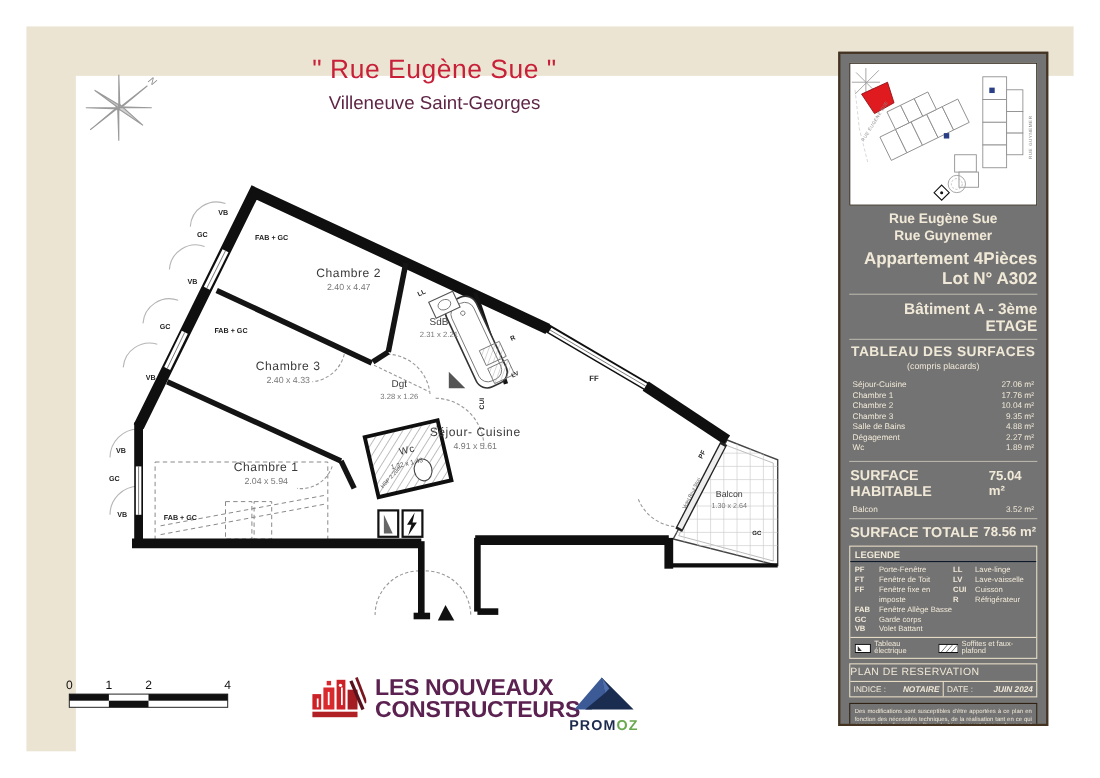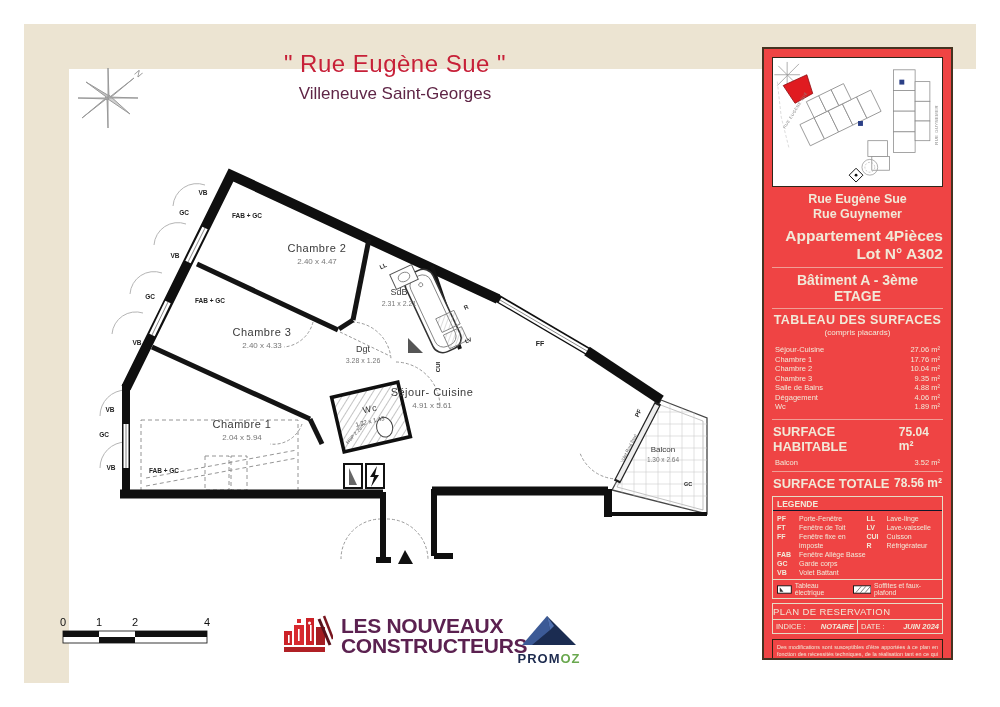--- a/index.html
+++ b/index.html
@@ -13,27 +13,27 @@
   .plan-svg{position:absolute;left:60px;top:120px;}
   .compass-svg{position:absolute;left:68px;top:56px;}
   .scalebar-svg{position:absolute;left:58px;top:614px;}
   
   .lnc{position:absolute;left:283px;top:615px;display:flex;align-items:center;gap:8px;}
   .lnc-text{color:#5b2150;font-weight:bold;font-size:21px;line-height:.95;letter-spacing:-.3px;}
   .promoz{position:absolute;left:516px;top:612px;width:66px;text-align:center;}
   .promoz-text{font-size:13px;font-weight:bold;letter-spacing:1px;margin-top:1px;}
   .promoz-text .prom{color:#1d2b4f;} .promoz-text .oz{color:#6aa84f;}
   
-  .sidebar{position:absolute;left:762px;top:47px;width:191px;height:613px;background:#ef4444;
+  .sidebar{position:absolute;left:762px;top:47px;width:191px;height:613px;background:#737373;
     border:2px solid #453321;box-sizing:border-box;padding:8px 8px 6px 8px;color:#f1e9d8;overflow:hidden;}
   .mapbox{background:#fff;border:1px solid #2f261a;height:128px;position:relative;}
   .streets{margin-top:5px;text-align:center;font-weight:bold;font-size:12.5px;line-height:1.18;}
   .apt{margin-top:5px;text-align:right;font-weight:bold;font-size:15.5px;line-height:1.15;}
   .rule{height:1px;background:rgba(241,233,216,.55);margin:4px 0;}
-  .batiment{text-align:center;font-weight:bold;font-size:14px;}
+  .batiment{text-align:right;font-weight:bold;font-size:14px;}
   .surf-title{margin-top:4px;text-align:center;font-weight:bold;font-size:12.5px;letter-spacing:.4px;}
   .surf-sub{text-align:center;font-size:8px;margin-top:1px;}
   .srows{margin-top:8px;padding:0 3px;}
   .srow{display:flex;justify-content:space-between;font-size:7.5px;line-height:1.27;}
   .bigrow{display:flex;justify-content:space-between;align-items:center;font-weight:bold;font-size:13px;padding:0 1px;}
   .bigrow .val{font-size:12px;}
   .smallrow{display:flex;justify-content:space-between;font-size:7.5px;padding:0 3px;margin:4px 0;}
   .legend{border:1px solid #e6dcc6;margin-top:5px;font-size:7px;}
   .legend-title{font-weight:bold;font-size:8.5px;padding:2px 4px 1px;border-bottom:1px solid #0f172a;}
   .legend-cols{display:flex;padding:3px 4px 2px;}
@@ -381,21 +381,21 @@
         <div class="srow">
           <span>Chambre 3</span>
           <span>9.35 m²</span>
         </div>
         <div class="srow">
           <span>Salle de Bains</span>
           <span>4.88 m²</span>
         </div>
         <div class="srow">
           <span>Dégagement</span>
-          <span>4.06 m²</span>
+          <span>2.27 m²</span>
         </div>
         <div class="srow">
           <span>Wc</span>
           <span>1.89 m²</span>
         </div>
       </div>
 
     <div class="rule" style="margin-top:7px"></div>
     <div class="bigrow">
       <span>SURFACE HABITABLE</span>

